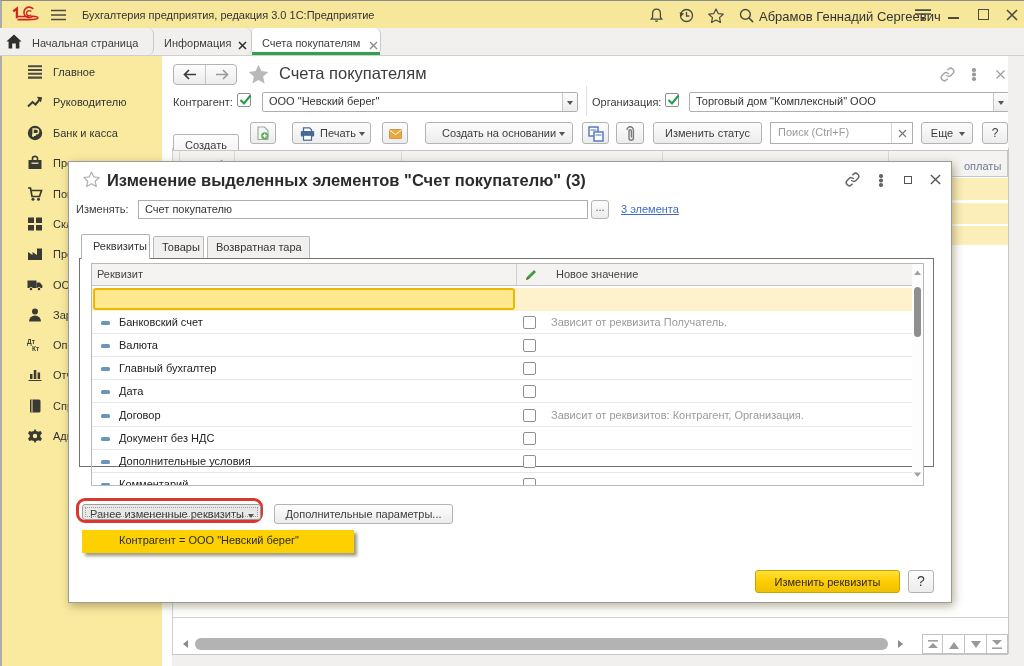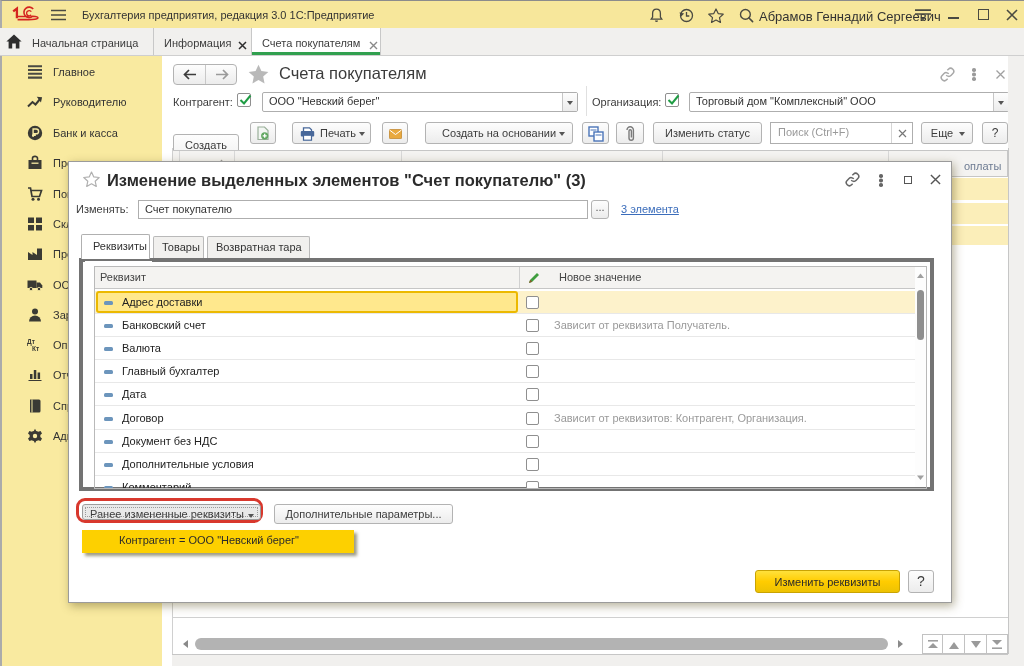--- a/index.html
+++ b/index.html
@@ -3,21 +3,21 @@
 <meta charset="utf-8">
 <style>
 * { margin:0; padding:0; box-sizing:border-box; }
 html,body { width:1024px; height:666px; overflow:hidden; }
 body { font-family:"Liberation Sans", sans-serif; position:relative; background:#fff; font-size:11px; color:#333; }
 .abs { position:absolute; }
 
 #topbar { left:0; top:0; width:1024px; height:44px; background:#f7e79b; border-top:1px solid #8c8c8c; border-left:2px solid #ababab; }
 
 #tabbar { left:0; top:28px; width:1024px; height:28px; background:#f1f0ee; border-bottom:1px solid #cfcfcf; }
-.tab { position:absolute; top:0; height:27px; border-right:1px solid #c8c8c8; color:#3c3c3c; }
+.tab { position:absolute; top:0; height:27px; border-right:1px solid #c8c8c8; color:#3c3c3c;border-radius:6px; }
 
 #sidebar { left:0; top:56px; width:162px; height:610px; background:#f9eaa0; border-left:2px solid #ababab; }
 .sbitem { position:absolute; left:10px; width:162px; height:30px; }
 .sbitem .lbl { position:absolute; left:41px; top:9px; font-size:11px; color:#333; white-space:nowrap; }
 .sbitem svg { position:absolute; left:15px; top:7px; }
 
 #content { left:162px; top:56px; width:862px; height:610px; background:#fff; }
 .btn { position:absolute; background:linear-gradient(#fdfdfd,#ececec); border:1px solid #b3b3b3; border-radius:3px; color:#3c3c3c; font-size:11px; text-align:center; }
 .combo { position:absolute; background:#fff; border:1px solid #aeaeae; font-size:11px; color:#333; border-radius:2px; }
 .combo .dd { position:absolute; right:0; top:0; bottom:0; width:15px; border-left:1px solid #c6c6c6; background:linear-gradient(#fdfdfd,#ececec); }
@@ -369,42 +369,37 @@
   <div class="abs" style="left:12px;top:72px;width:69px;height:25px;background:#fff;border:1px solid #b0b0b0;border-bottom:none;border-radius:2px 2px 0 0;z-index:3">
     <div class="abs" style="left:11px;top:5px">Реквизиты</div>
   </div>
   <div class="abs" style="left:84px;top:74px;width:51px;height:23px;background:#f1f0ee;border:1px solid #b9b9b9;border-bottom:none;border-radius:2px 2px 0 0">
     <div class="abs" style="left:8px;top:4px">Товары</div>
   </div>
   <div class="abs" style="left:138px;top:74px;width:103px;height:23px;background:#f1f0ee;border:1px solid #b9b9b9;border-bottom:none;border-radius:2px 2px 0 0">
     <div class="abs" style="left:8px;top:4px">Возвратная тара</div>
   </div>
 
-  <div class="abs" style="left:10px;top:96px;width:855px;height:233px;border:4px solid #737373;background:#fff;z-index:2">
+  <div class="abs" style="left:10px;top:96px;width:855px;height:209px;border:1px solid #737373;background:#fff;z-index:2">
     <div class="abs" style="left:2px;top:-1px;width:67px;height:1px;background:#fff"></div>
 
     <div class="abs" style="left:11px;top:4px;width:833px;height:223px;border:1px solid #b9b9b9;overflow:hidden">
 
       <div class="abs" style="left:0;top:0;width:831px;height:22px;background:#f4f3f1;border-bottom:1px solid #c6c6c6">
         <div class="abs" style="left:5px;top:4px;color:#444">Реквизит</div>
         <div class="abs" style="left:424px;top:0;bottom:0;width:1px;background:#d0d0d0"></div>
         <svg class="abs" style="left:431px;top:4px" width="15" height="15" viewBox="0 0 15 15">
             <path d="M3,12 L4,9 L11,2 L13,4 L6,11 Z" fill="#3f9d3f"></path>
             <path d="M3,12 L4.2,8.8 L6.2,10.8 Z" fill="#8a5a2a"></path>
           </svg>
         <div class="abs" style="left:464px;top:4px;color:#444">Новое значение</div>
       </div>
 
       <div class="abs" style="left:0;top:24px;width:820px;height:23px;background:#fdf2cb"></div>
       <div class="abs" style="left:0.5px;top:24px;width:422px;height:22px;background:#ffe88d;border:2px solid #ecb900;border-radius:3px"></div>
-      <div class="row abs" style="left:0;top:24px;width:820px;height:23px">
-        <div class="dash"></div>
-          <div class="rlbl">Адрес доставки</div>
-          <div class="rchk"></div>
-      </div>
       <div class="row abs" style="left:0;top:47px;width:820px;height:23px">
         <div class="dash"></div>
           <div class="rlbl">Банковский счет</div>
           <div class="rchk"></div>
         <div class="grey">Зависит от реквизита Получатель.</div>
       </div>
       <div class="row abs" style="left:0;top:70px;width:820px;height:23px">
         <div class="dash"></div>
           <div class="rlbl">Валюта</div>
           <div class="rchk"></div>

